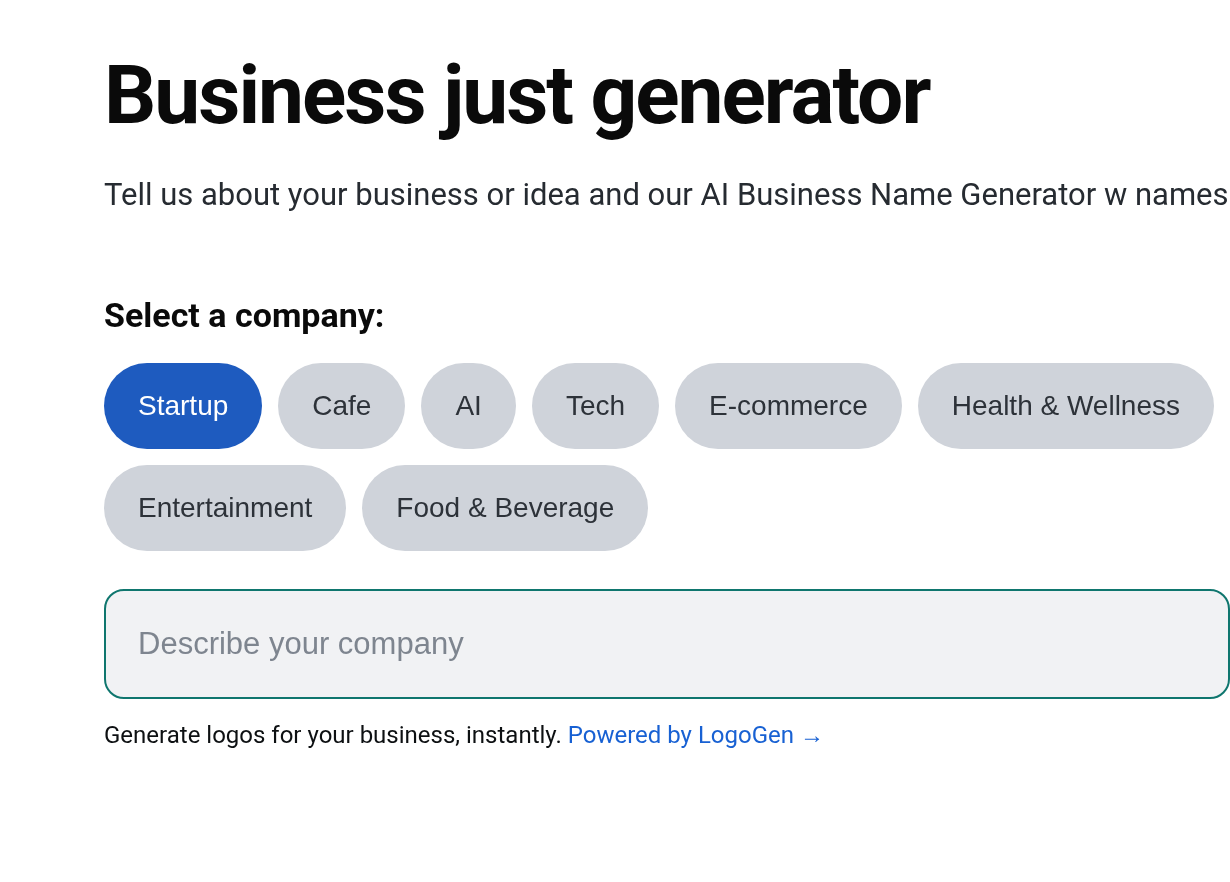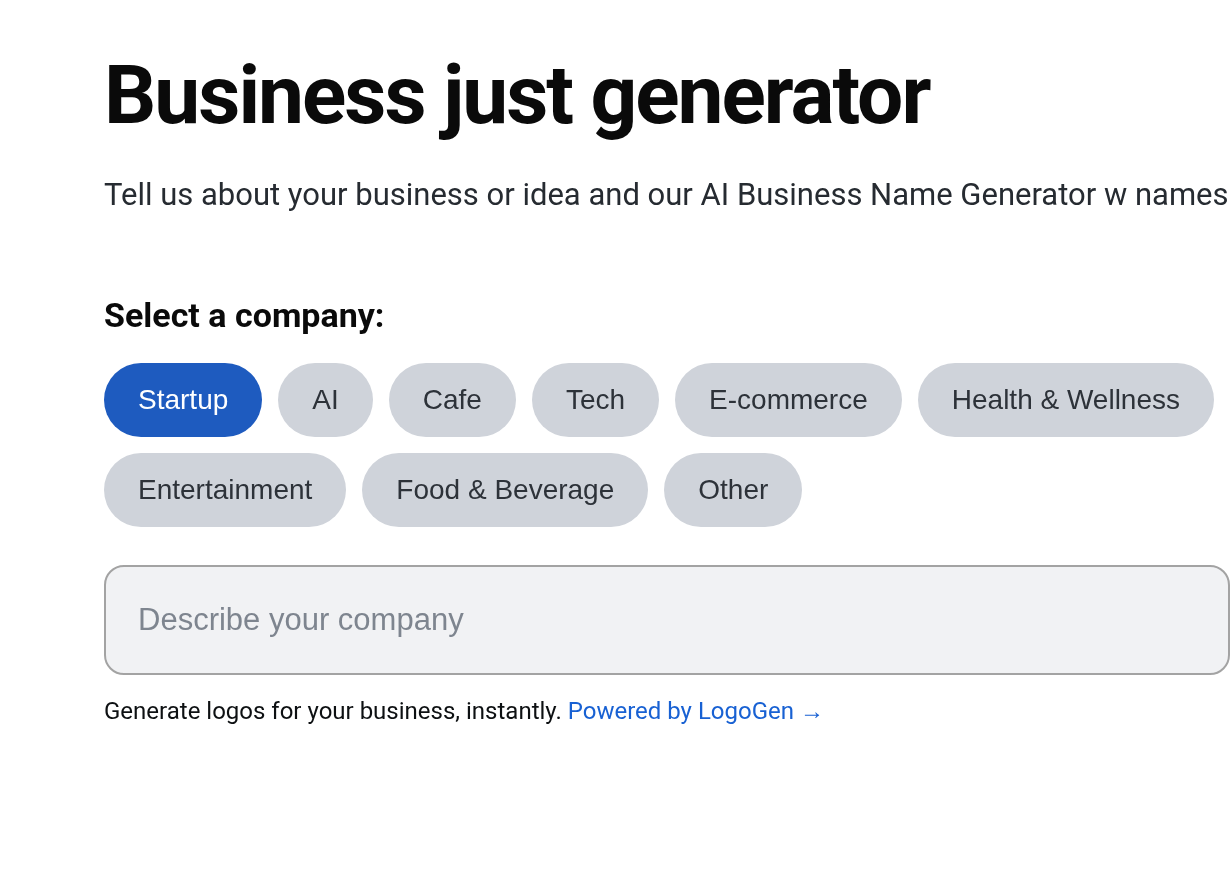--- a/index.html
+++ b/index.html
@@ -46,21 +46,21 @@
       display: flex;
       flex-wrap: wrap;
       gap: 16px;
       margin-bottom: 38px;
     }
     
     .pill {
       display: inline-flex;
       align-items: center;
       justify-content: center;
-      padding: 21px 34px;
+      padding: 27px 34px;
       border-radius: 999px;
       font-size: 28px;
       font-weight: 500;
       border: none;
       cursor: pointer;
       white-space: nowrap;
     }
     
     .pill-default {
       background: #cfd3da;
@@ -72,21 +72,21 @@
       color: #ffffff;
     }
     
     .description-input {
       width: 100%;
       padding: 35px 32px;
       font-size: 31px;
       font-weight: 400;
       color: #333;
       background: #f1f2f4;
-      border: 2px solid #a3a3a3;
+      border: 2px solid #0f766e;
       border-radius: 20px;
       outline: none;
       margin-bottom: 22px;
     }
     
     .description-input::placeholder {
       color: #7e858f;
     }
     
     .footer-line {
@@ -112,28 +112,27 @@
 
 <h1 class="page-title">Business just generator</h1>
 
 <p class="page-subtitle">Tell us about your business or idea and our AI Business Name Generator w
 names just for you.</p>
 
 <h2 class="category-label">Select a company:</h2>
 
 <div class="category-pills" id="pills-container">
     <button class="pill pill-active">Startup</button>
+    <button class="pill pill-default">Cafe</button>
     <button class="pill pill-default">AI</button>
-    <button class="pill pill-default">Cafe</button>
     <button class="pill pill-default">Tech</button>
     <button class="pill pill-default">E-commerce</button>
     <button class="pill pill-default">Health &amp; Wellness</button>
     <button class="pill pill-default">Entertainment</button>
     <button class="pill pill-default">Food &amp; Beverage</button>
-    <button class="pill pill-default">Other</button>
   </div>
 
 <input type="text" class="description-input" placeholder="Describe your company" style="">
 
 <div class="footer-line">
   <span>Generate logos for your business, instantly. </span><a class="footer-link"><span>Powered by LogoGen </span><span class="arrow">→</span></a>
 </div>
 
 
 

